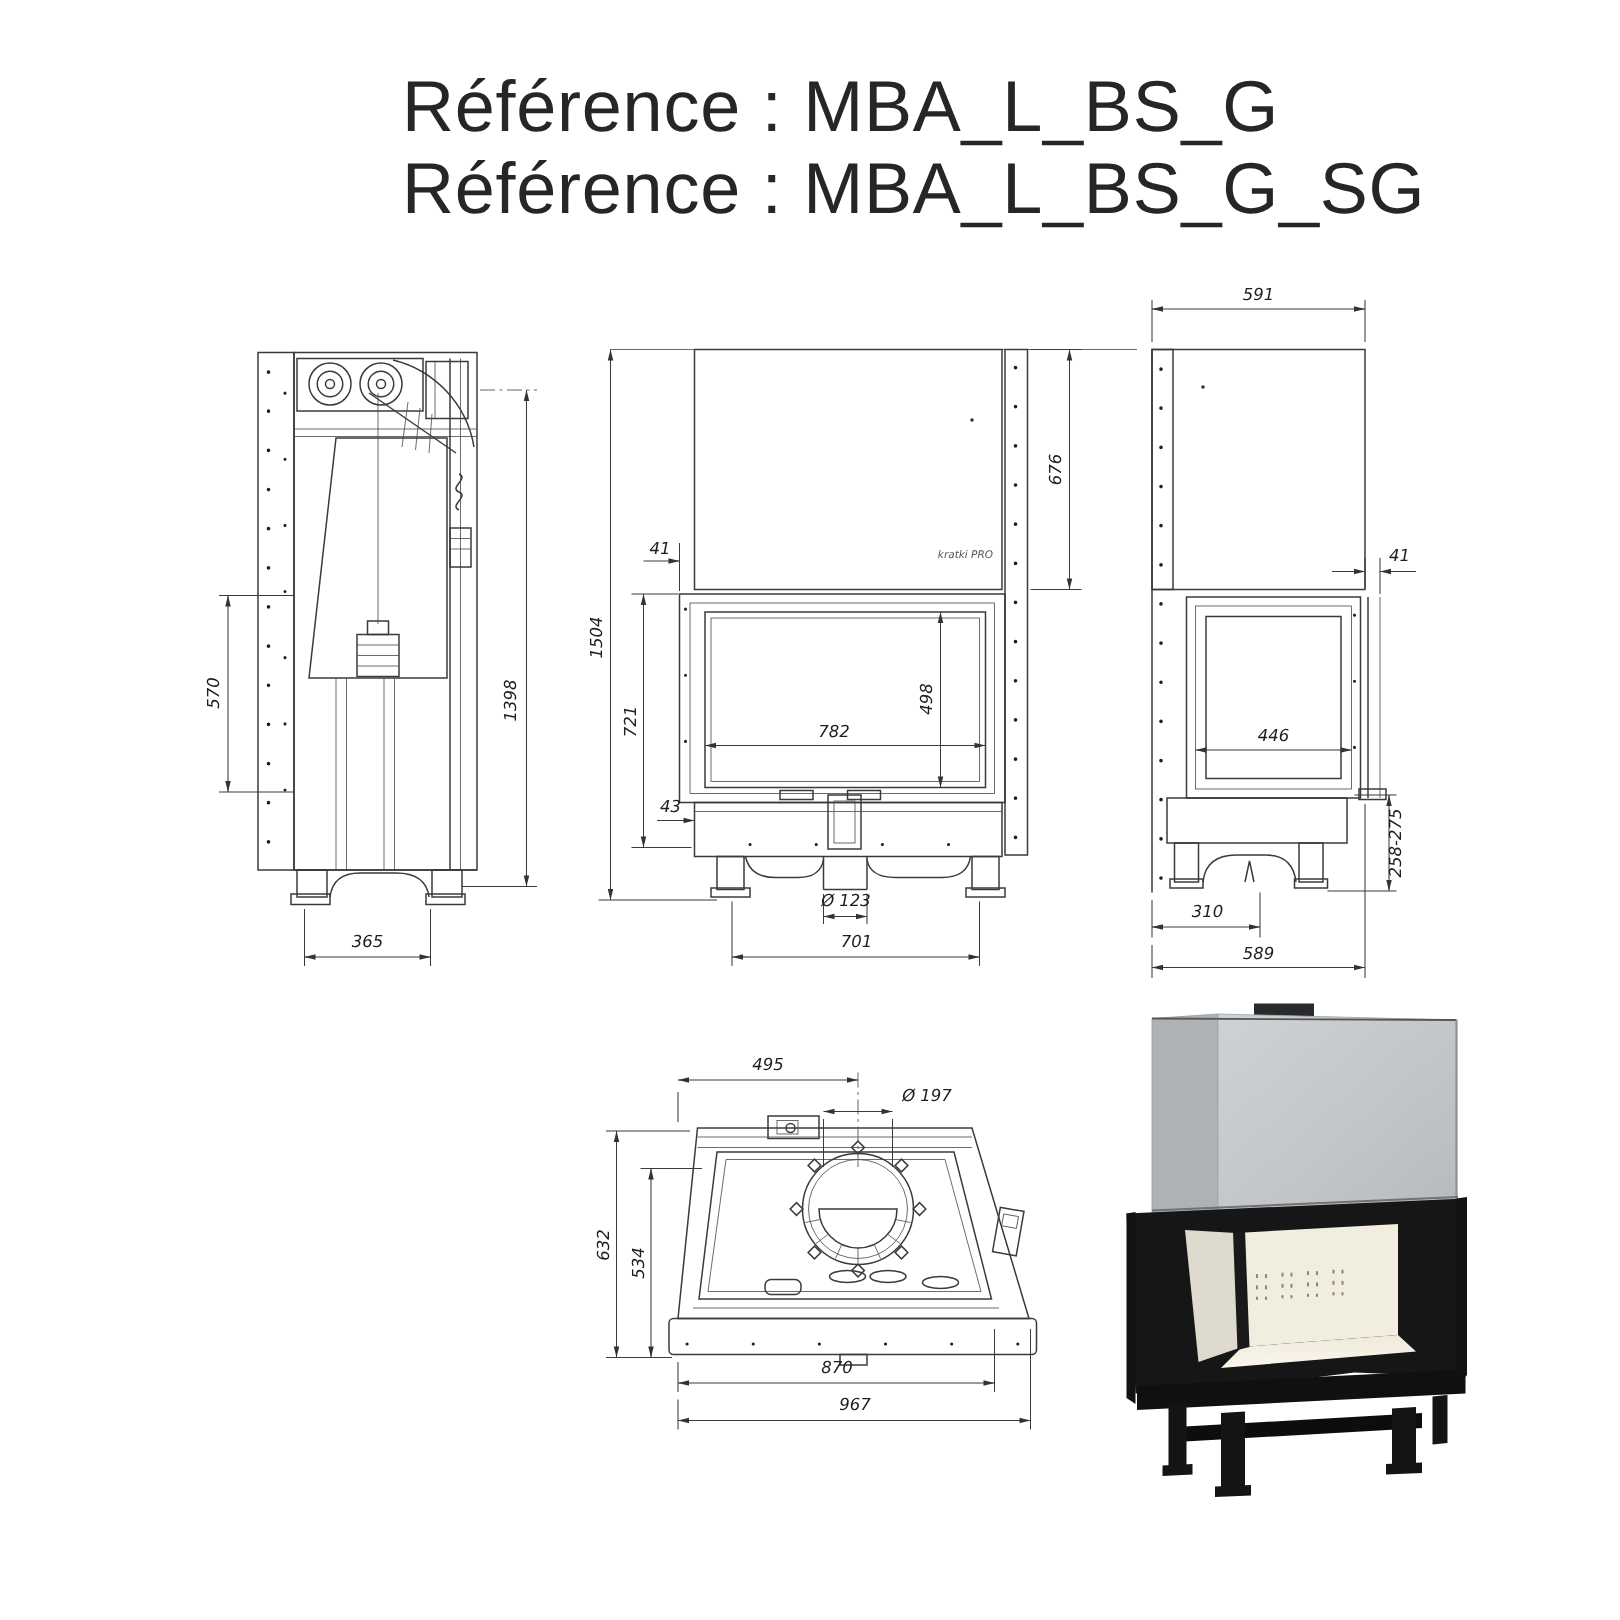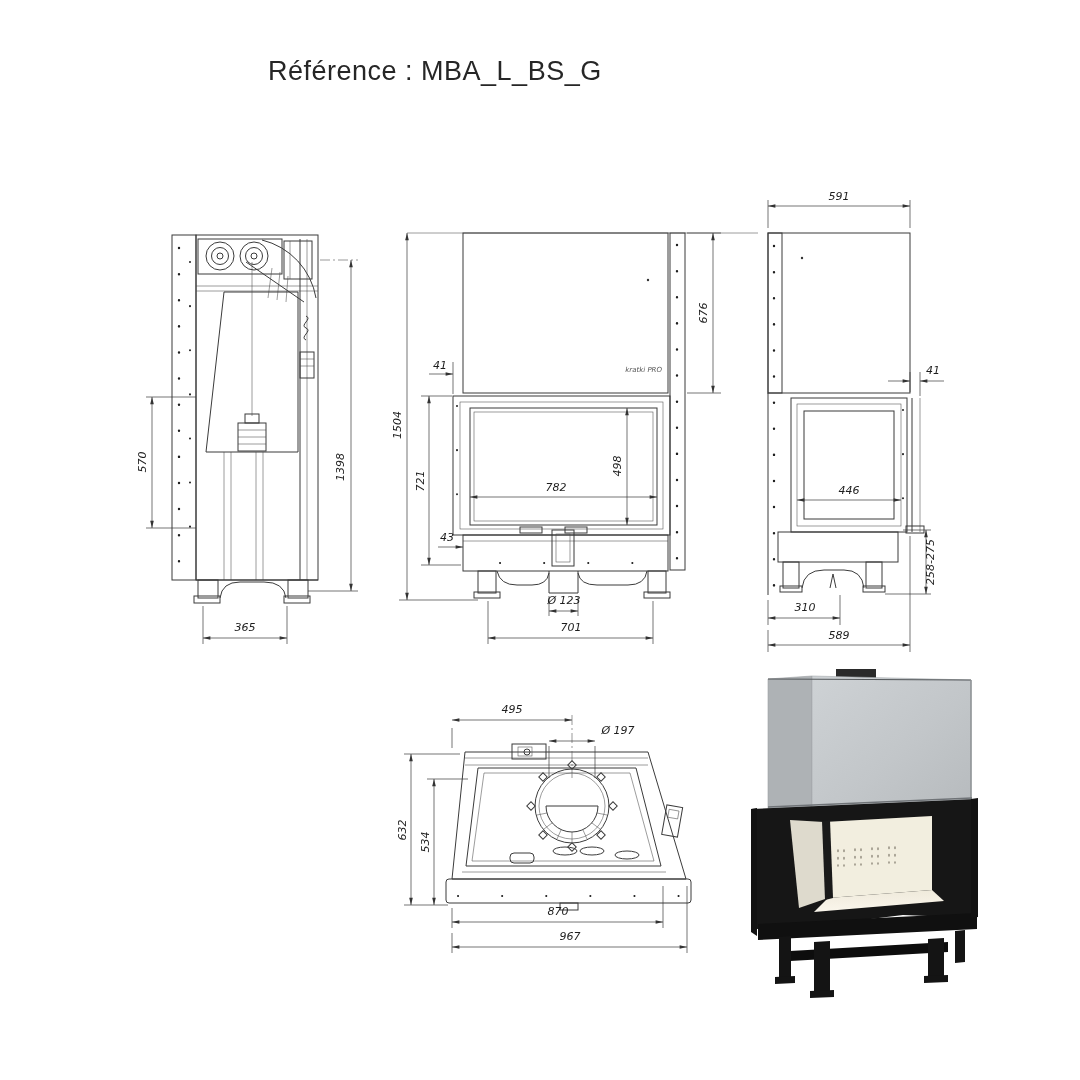--- a/index.html
+++ b/index.html
@@ -1,38 +1,39 @@
 <!DOCTYPE html>
 <html><head>
 <meta charset="utf-8">
 <style>
   html,body{margin:0;padding:0;background:#fff;}
   .page{position:relative;width:1080px;height:1080px;background:#fff;overflow:hidden;
         font-family:"Liberation Sans",sans-serif;}
-  .title{position:absolute;left:268px;top:44px;color:#262626;font-size:27px;
+  .title{position:absolute;left:268px;top:44px;color:#262626;font-size:48px;
          font-weight:300;letter-spacing:.5px;line-height:55px;white-space:nowrap;}
   svg{position:absolute;left:0;top:0;}
   
   .dl{stroke:#3b3b3b;stroke-width:1;fill:none;}
   .tl{stroke:#4c4c4c;stroke-width:.55;fill:none;}
   .dim{stroke:#3b3b3b;stroke-width:.7;fill:none;}
   .cl{stroke:#555;stroke-width:.6;fill:none;stroke-dasharray:10 3 2 3;}
   .dots{stroke:#1f1f1f;stroke-width:2.4;fill:none;stroke-dasharray:.1 26;stroke-linecap:round;}
   .dots2{stroke:#1f1f1f;stroke-width:2;fill:none;stroke-dasharray:.1 44;stroke-linecap:round;}
   .dtext{font:italic 11px "DejaVu Sans",sans-serif;fill:#1e1e1e;}
   .ltext{font:italic 7px "DejaVu Sans",sans-serif;fill:#555;}
   .wfill{fill:#fff;}
 </style>
 </head>
 <body>
 
 <div class="page">
 
   <div class="title">
     <div>Référence : MBA_L_BS_G</div>
+    <div>Référence : MBA_L_BS_G_SG</div>
   </div>
 
   <svg width="1080" height="1080" viewBox="0 0 1080 1080">
     <defs>
       <marker id="arr" viewBox="0 0 12 8" refX="12" refY="4" markerWidth="11" markerHeight="7" orient="auto-start-reverse">
         <path d="M0,1 L12,4 L0,7 Z" fill="#333"></path>
       </marker>
       <linearGradient id="hoodGrad" x1="0" y1="0" x2="1" y2="1">
         <stop offset="0" stop-color="#ced2d5"></stop>
         <stop offset="0.55" stop-color="#c2c6c9"></stop>

